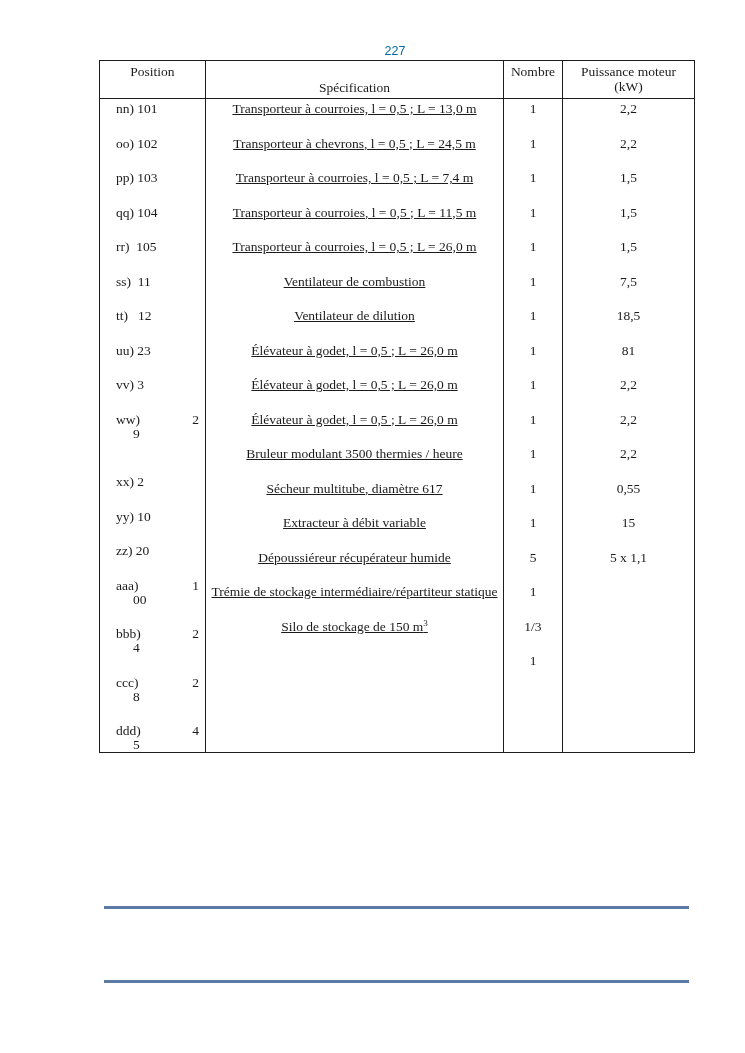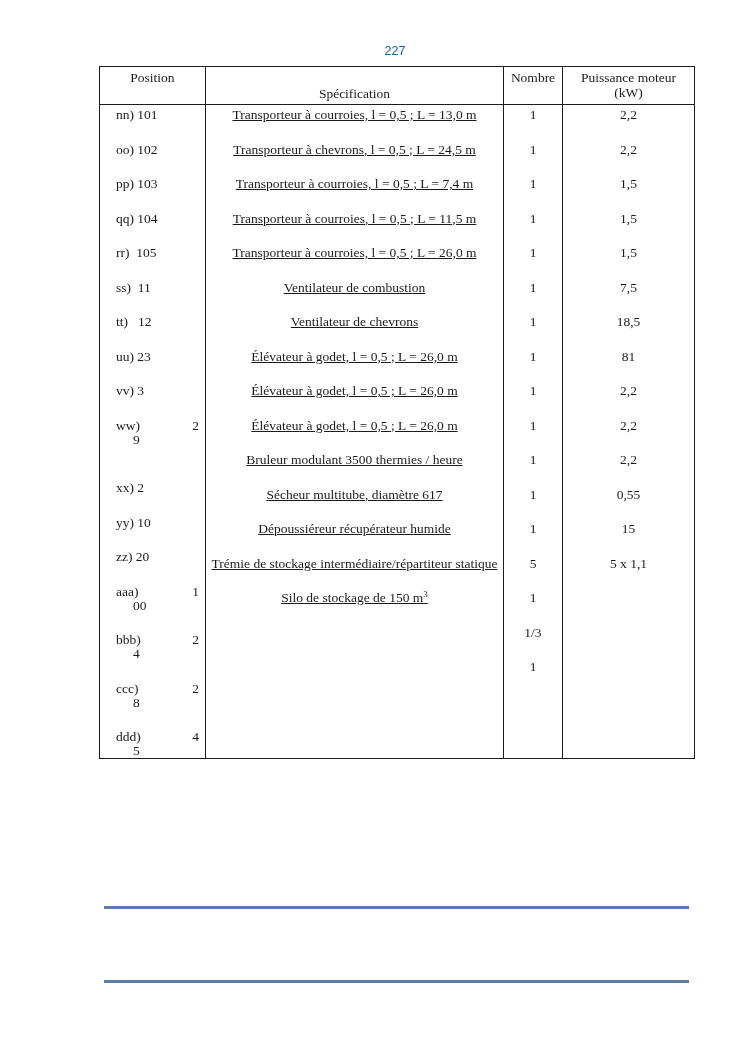--- a/index.html
+++ b/index.html
@@ -5,21 +5,21 @@
   html,body{margin:0;padding:0;}
   body{
     width:745px;height:1053px;position:relative;background:#ffffff;
     font-family:"Liberation Serif", serif;color:#1b1b1b;overflow:hidden;
   }
   .page-number{
     position:absolute;top:44px;left:355px;width:80px;text-align:center;
     font-family:"Liberation Sans", sans-serif;font-size:12.5px;color:#0369a1;
   }
   .doc-table{
-    position:absolute;left:99px;top:66px;width:596px;height:693px;
+    position:absolute;left:99px;top:60px;width:596px;height:693px;
     border:1px solid #1c1c1c;box-sizing:border-box;font-size:13.5px;
   }
   .vline{position:absolute;top:0;bottom:0;width:1px;background:#1c1c1c;}
   .vline.v1{left:105px;} .vline.v2{left:403px;} .vline.v3{left:462px;}
   .thead{position:absolute;top:0;left:0;right:0;height:37px;border-bottom:1px solid #1c1c1c;}
   .hcell{position:absolute;top:0;text-align:center;line-height:15px;padding-top:3px;box-sizing:border-box;}
   .h-pos{left:0;width:105px;} .h-spec{left:106px;width:297px;margin-top:16px;}
   .h-nom{left:404px;width:58px;} .h-pui{left:463px;width:131px;}
   .tbody{position:absolute;top:38px;left:0;right:0;bottom:0;overflow:hidden;}
   .col{position:absolute;top:0;bottom:0;box-sizing:border-box;padding-top:3px;}
@@ -76,26 +76,27 @@
         <div class="entry"><div class="l1"><span>ccc)</span><span>2</span></div><div class="l2">8</div></div>
         <div class="entry"><div class="l1"><span>ddd)</span><span>4</span></div><div class="l2">5</div></div>
       </div>
     <div class="col col-spec" id="col-spec">
         <div class="entry">Transporteur à courroies, l = 0,5 ; L = 13,0 m</div>
         <div class="entry">Transporteur à chevrons, l = 0,5 ; L = 24,5 m</div>
         <div class="entry">Transporteur à courroies, l = 0,5 ; L = 7,4 m</div>
         <div class="entry">Transporteur à courroies, l = 0,5 ; L = 11,5 m</div>
         <div class="entry">Transporteur à courroies, l = 0,5 ; L = 26,0 m</div>
         <div class="entry">Ventilateur de combustion</div>
-        <div class="entry">Ventilateur de chevrons</div>
+        <div class="entry">Ventilateur de dilution</div>
         <div class="entry">Élévateur à godet, l = 0,5 ; L = 26,0 m</div>
         <div class="entry">Élévateur à godet, l = 0,5 ; L = 26,0 m</div>
         <div class="entry">Élévateur à godet, l = 0,5 ; L = 26,0 m</div>
         <div class="entry">Bruleur modulant 3500 thermies / heure</div>
         <div class="entry">Sécheur multitube, diamètre 617</div>
+        <div class="entry">Extracteur à débit variable</div>
         <div class="entry">Dépoussiéreur récupérateur humide</div>
         <div class="entry">Trémie de stockage intermédiaire/répartiteur statique</div>
         <div class="entry"><span>Silo de stockage de 150 m</span><sup>3</sup></div>
       </div>
     <div class="col col-nom" id="col-nom">
         <div class="entry">1</div>
         <div class="entry">1</div>
         <div class="entry">1</div>
         <div class="entry">1</div>
         <div class="entry">1</div>

